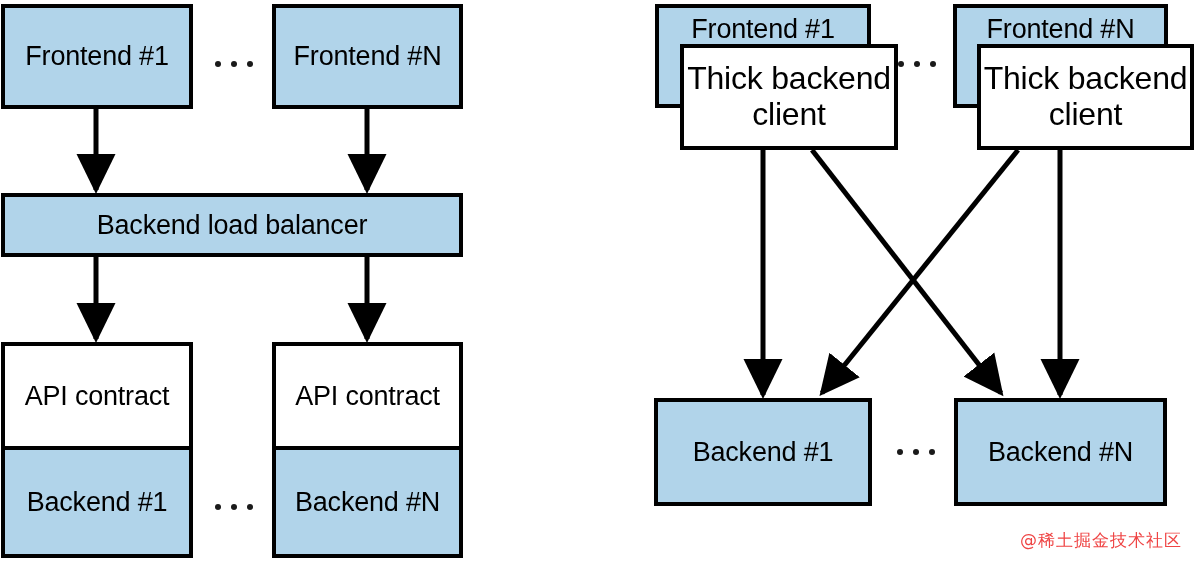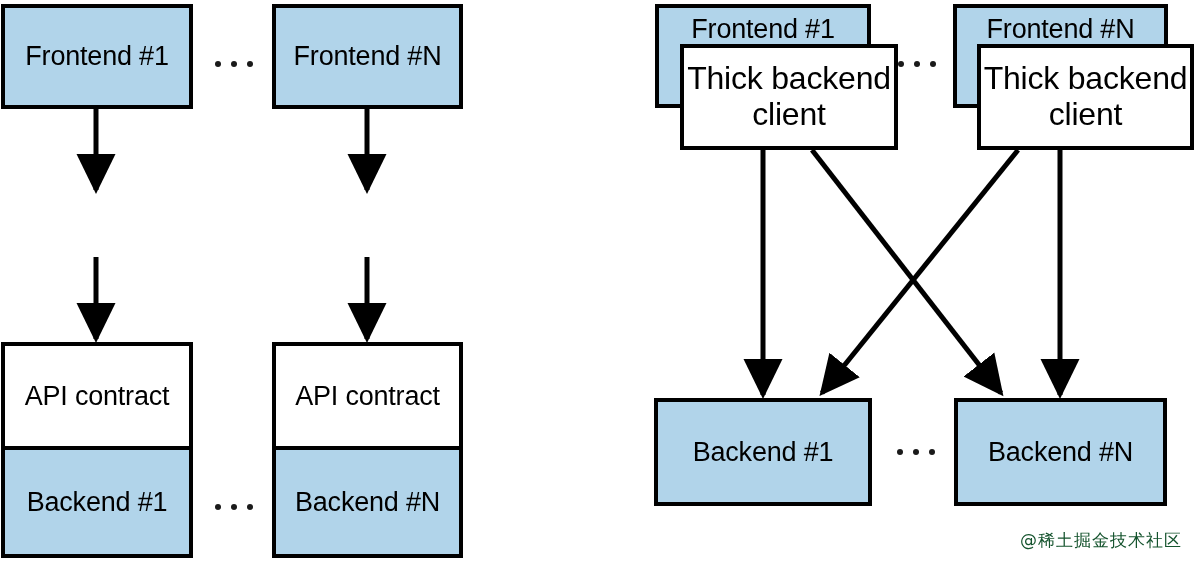--- a/index.html
+++ b/index.html
@@ -86,21 +86,21 @@
     width: 1196px;
     height: 562px;
     pointer-events: none;
   }
 
   .watermark {
     position: absolute;
     right: 14px;
     bottom: 10px;
     font-size: 17px;
-    color: #14532d;
+    color: #ef4444;
     letter-spacing: 1px;
     font-family: "DejaVu Sans", sans-serif;
   }
 </style>
 </head>
 <body>
 
 <div id="canvas">
 
   <div class="box blue" style="left:1px; top:4px; width:192px; height:105px;">
@@ -110,20 +110,23 @@
   <div class="ellipsis" style="left:215px; top:61px;">
     <i></i>
     <i></i>
     <i></i>
   </div>
 
   <div class="box blue" style="left:272px; top:4px; width:191px; height:105px;">
     <span class="label">Frontend #N</span>
   </div>
 
+  <div class="box blue" style="left:1px; top:193px; width:462px; height:64px;">
+    <span class="label">Backend load balancer</span>
+  </div>
 
   <div class="split-box" style="left:1px; top:342px; width:192px; height:216px;">
     <div class="split-top">
       <span class="label">API contract</span>
     </div>
     <div class="split-bottom">
       <span class="label">Backend #1</span>
     </div>
   </div>
 

